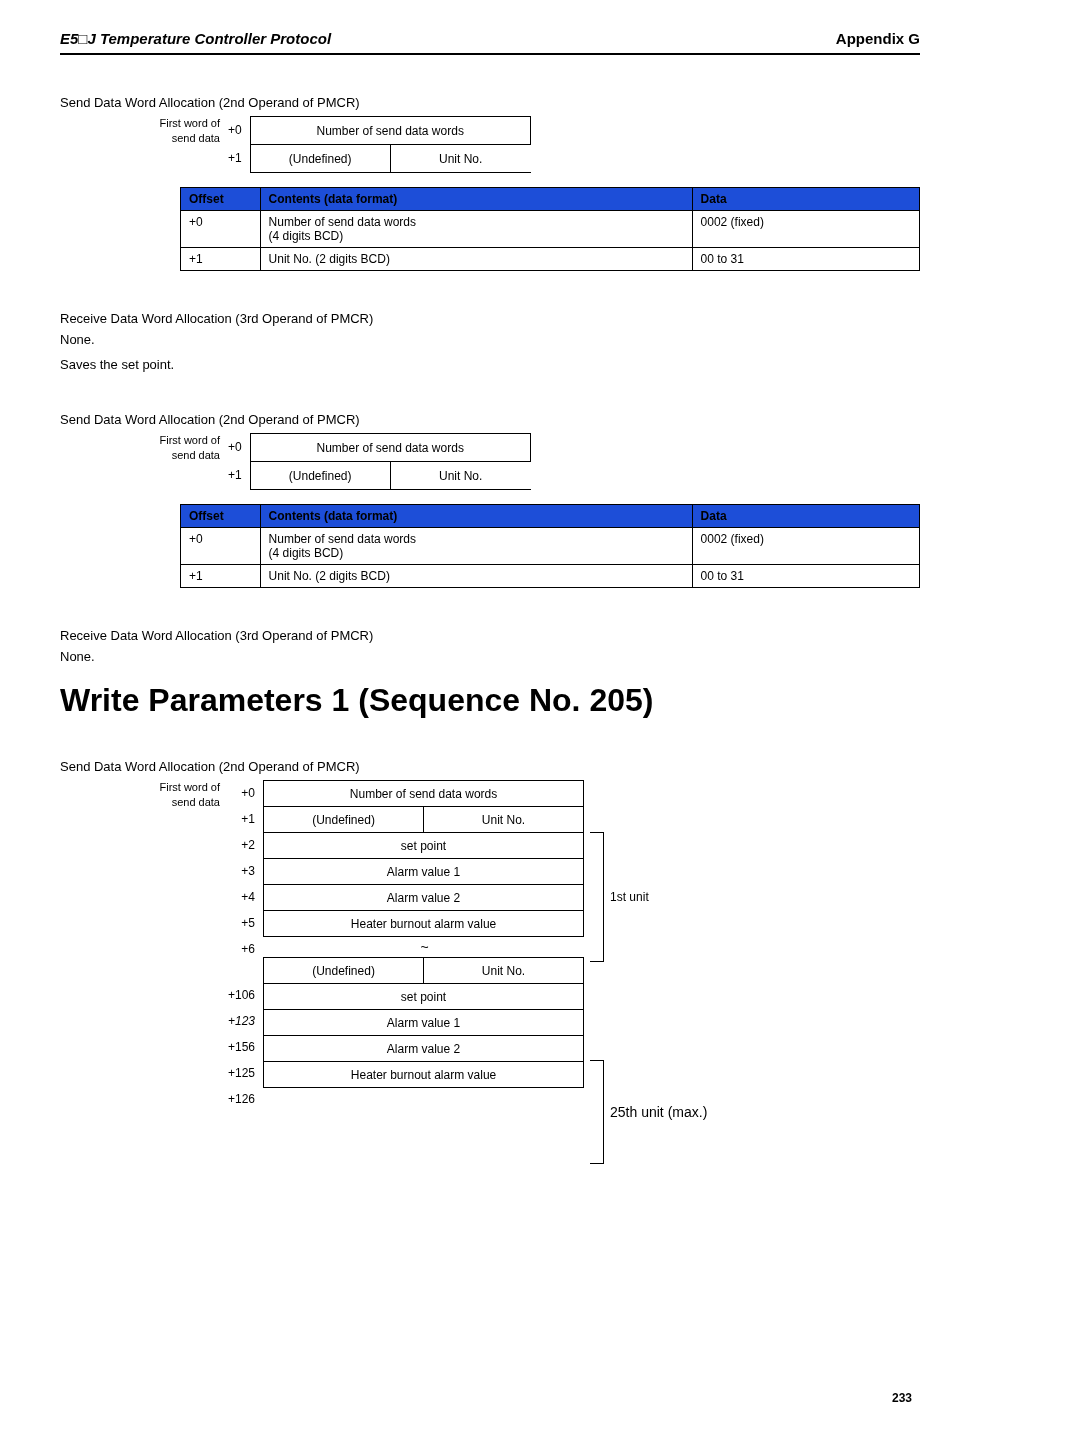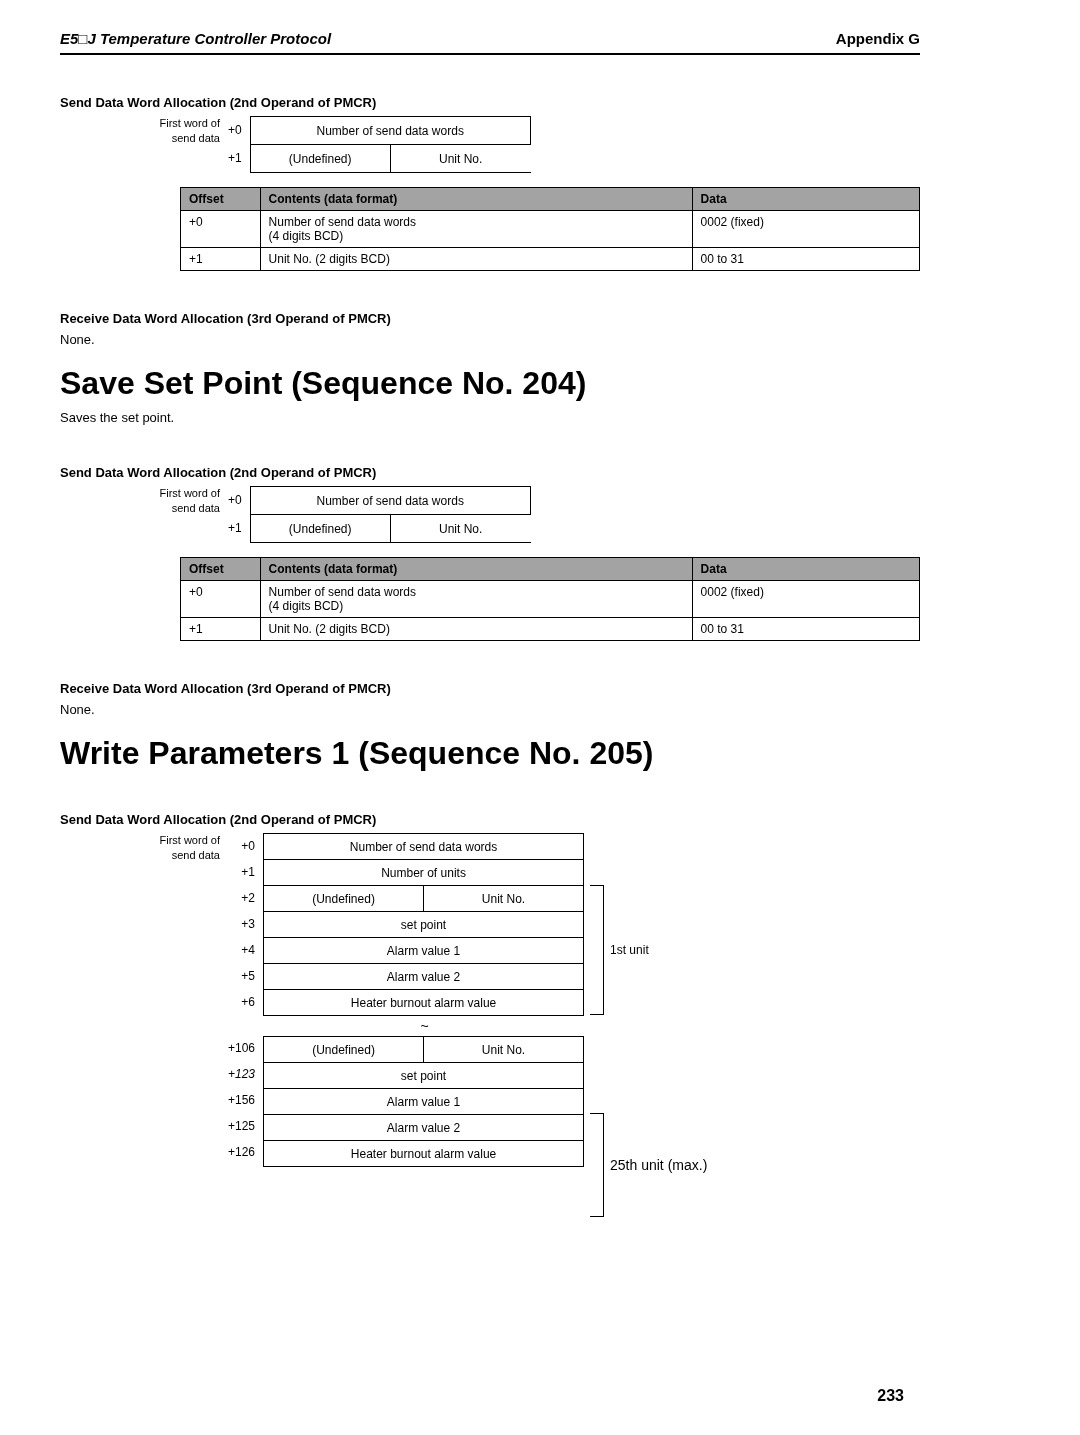--- a/index.html
+++ b/index.html
@@ -30,21 +30,21 @@
       font-style: italic;
       font-weight: bold;
       font-size: 15px;
     }
     .header-right {
       font-weight: bold;
       font-size: 15px;
     }
 
     .section-heading {
-      font-weight: bold;
+      font-weight: normal;
       font-size: 13px;
       margin-bottom: 6px;
       margin-top: 40px;
     }
 
     
     .diagram-container {
       display: flex;
       align-items: flex-start;
       margin-bottom: 14px;
@@ -100,21 +100,21 @@
       width: 740px;
     }
     .data-table th, .data-table td {
       border: 1px solid #000;
       padding: 4px 8px;
       font-size: 12px;
       vertical-align: top;
     }
     .data-table th {
       font-weight: bold;
-      background: #a3a3a3;
+      background: #1d4ed8;
       text-align: left;
     }
     .col-offset { width: 70px; }
     .col-contents { width: 380px; }
     .col-data { width: 200px; }
 
     .receive-section { margin-bottom: 10px; }
     .none-text { margin-left: 0; font-size: 13px; }
 
     
@@ -133,23 +133,23 @@
     .diagram-container-large {
       display: flex;
       align-items: flex-start;
       margin-bottom: 14px;
       margin-left: 80px;
     }
 
     .footer-page {
       position: absolute;
       bottom: 30px;
-      right: 76px;
-      font-weight: bold;
-      font-size: 16px;
+      right: 68px;
+      font-weight: bold;
+      font-size: 12px;
     }
 
     .top-section { margin-bottom: 8px; }
   </style>
 </head>
 <body>
 
 <div class="page">
 
   <div class="header">
@@ -202,21 +202,20 @@
       </tbody>
     </table>
 
     <div class="receive-section">
       <div class="section-heading">Receive Data Word Allocation (3rd Operand of PMCR)</div>
       <div class="none-text">None.</div>
     </div>
   </div>
 
   <div>
-    <div class="main-title">Save Set Point (Sequence No. 204)</div>
     <div class="description">Saves the set point.</div>
 
     <div class="section-heading">Send Data Word Allocation (2nd Operand of PMCR)</div>
 
     <div class="diagram-container">
       <div class="diagram-label">
         <span>First word of</span><br>
         <span>send data</span>
       </div>
       <div class="diagram-offsets">
@@ -287,23 +286,20 @@
         <div style="height:26px; display:flex; align-items:center; justify-content:flex-end; padding-right:4px;">+125</div>
         <div style="height:26px; display:flex; align-items:center; justify-content:flex-end; padding-right:4px;">+126</div>
       </div>
 
       <div style="display:flex; flex-direction:column;">
         <div style="border-left:1px solid #000; border-top:1px solid #000; display:flex; flex-direction:column;">
           <div style="display:flex; border-bottom:1px solid #000; height:26px;">
             <div style="width:320px; border-right:1px solid #000; display:flex; align-items:center; justify-content:center; font-size:12px;">Number of send data words</div>
           </div>
           <div style="display:flex; border-bottom:1px solid #000; height:26px;">
-            <div style="width:320px; border-right:1px solid #000; display:flex; align-items:center; justify-content:center; font-size:12px;">Number of units</div>
-          </div>
-          <div style="display:flex; border-bottom:1px solid #000; height:26px;">
             <div style="width:160px; border-right:1px solid #000; display:flex; align-items:center; justify-content:center; font-size:12px;">(Undefined)</div>
             <div style="width:160px; border-right:1px solid #000; display:flex; align-items:center; justify-content:center; font-size:12px;">Unit No.</div>
           </div>
           <div style="display:flex; border-bottom:1px solid #000; height:26px;">
             <div style="width:320px; border-right:1px solid #000; display:flex; align-items:center; justify-content:center; font-size:12px;">set point</div>
           </div>
           <div style="display:flex; border-bottom:1px solid #000; height:26px;">
             <div style="width:320px; border-right:1px solid #000; display:flex; align-items:center; justify-content:center; font-size:12px;">Alarm value 1</div>
           </div>
           <div style="display:flex; border-bottom:1px solid #000; height:26px;">

